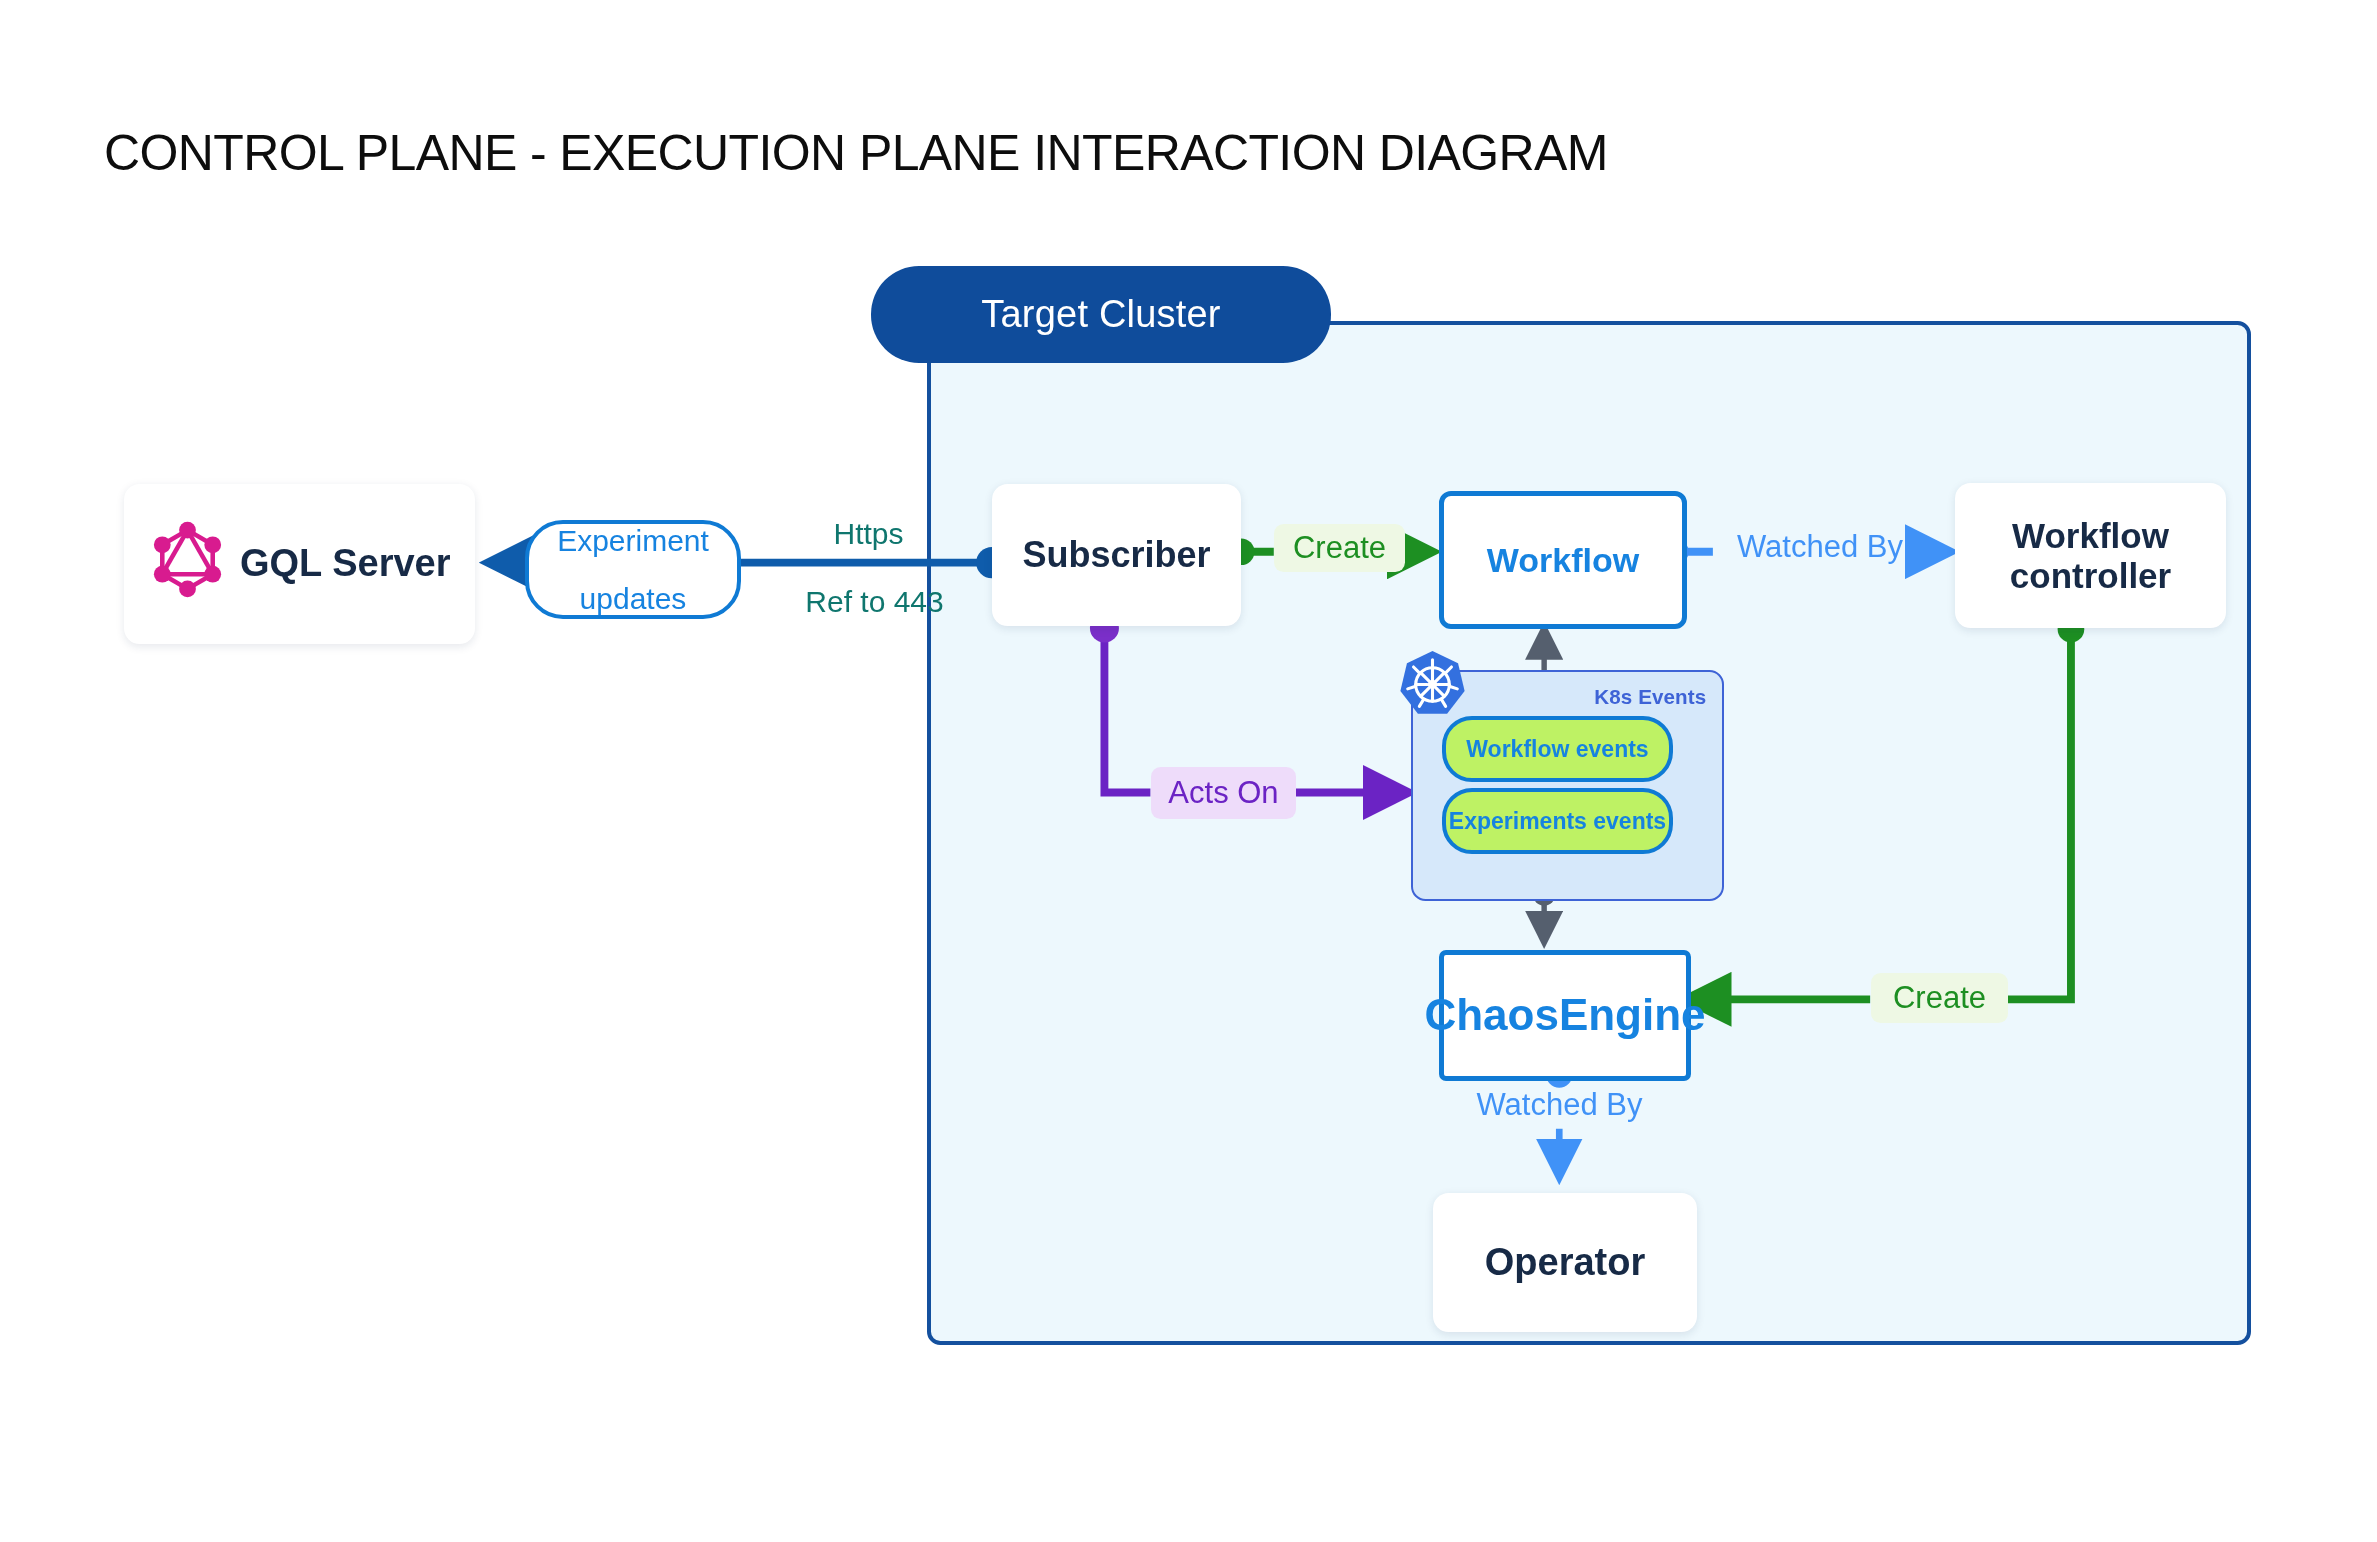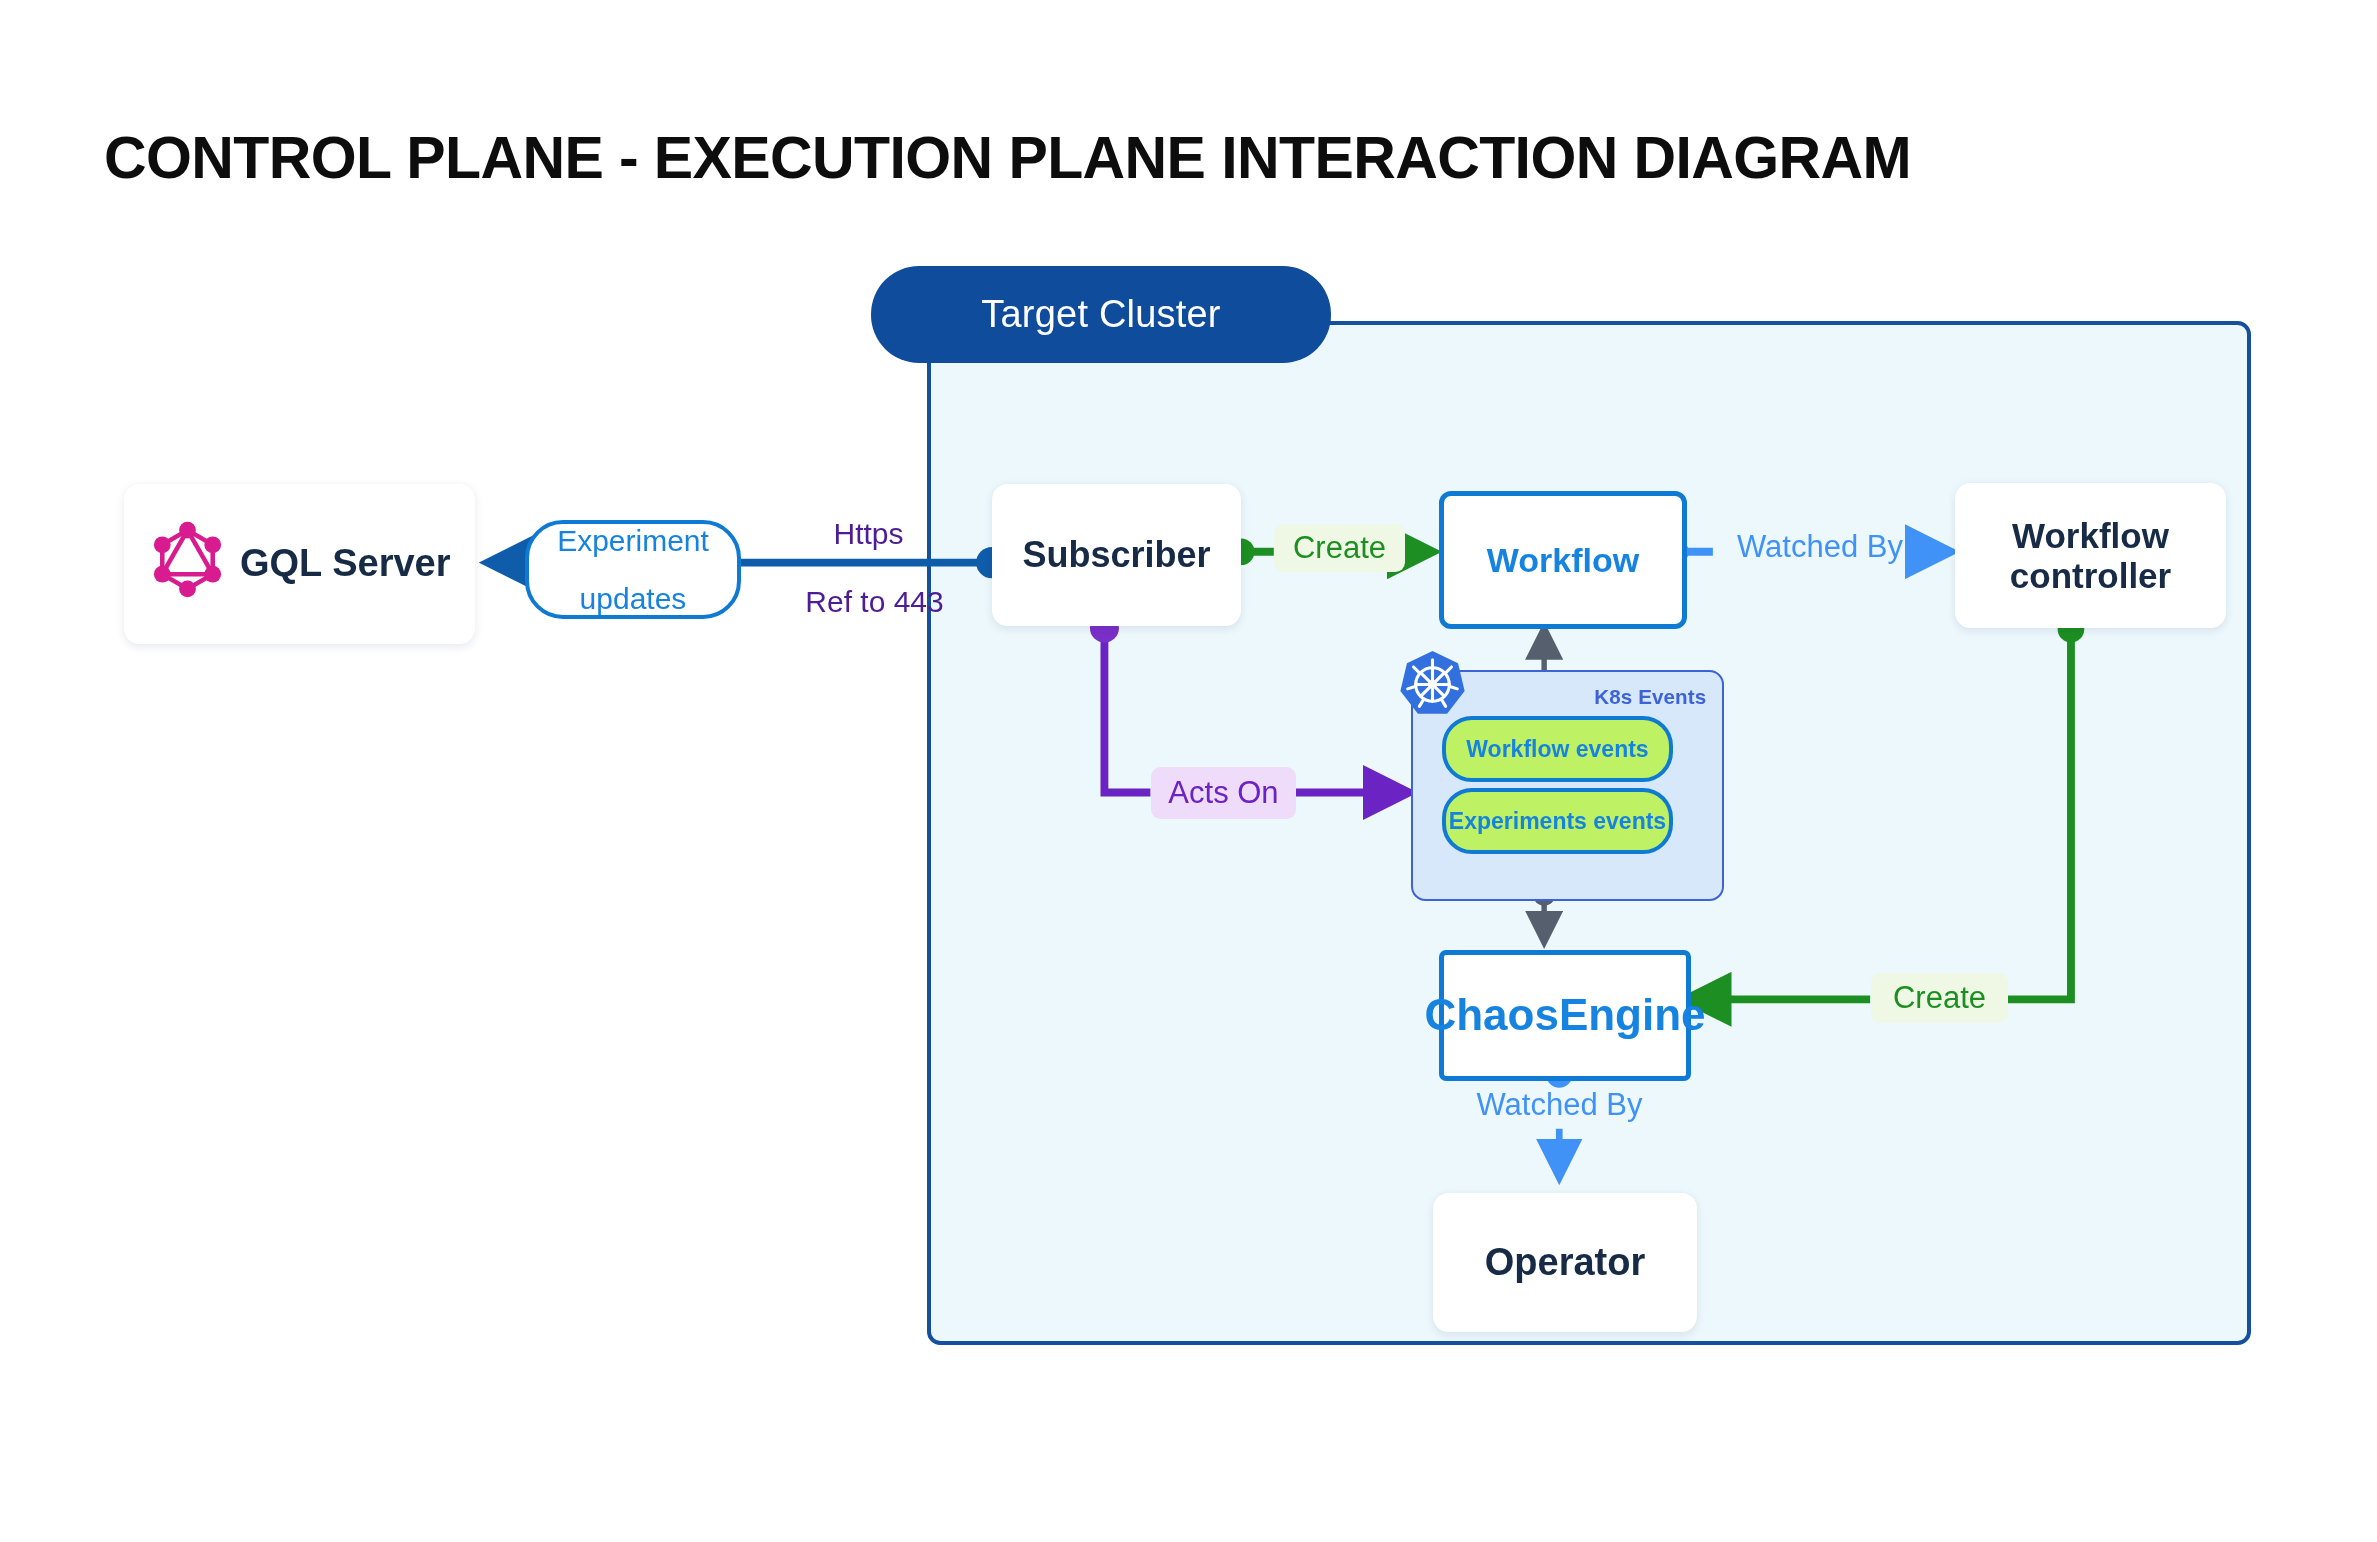--- a/index.html
+++ b/index.html
@@ -6,21 +6,21 @@
   body{
     width:2377px;height:1542px;
     font-family:"Liberation Sans","DejaVu Sans",sans-serif;
     position:relative;overflow:hidden;
   }
   #stage{position:absolute;left:0;top:0;width:2377px;height:1542px;}
 
   
   .title{
     position:absolute;left:104px;top:124px;
-    font-size:59px;font-weight:700;letter-spacing:-0.6px;
+    font-size:50px;font-weight:400;letter-spacing:-0.6px;
     color:#0d0d0d;white-space:nowrap;
   }
 
   
   #edges{position:absolute;left:0;top:0;width:2377px;height:1542px;pointer-events:none;}
 
   
   .cluster{
     position:absolute;left:927px;top:321px;width:1316px;height:1016px;
     background:#edf8fd;border:4.2px solid #14509e;border-radius:13.3px;
@@ -76,21 +76,21 @@
   .elabel{
     position:absolute;display:flex;align-items:center;justify-content:center;
     text-align:center;line-height:1.1;white-space:nowrap;
   }
   .elabel.pill-outline{
     background:#ffffff;border:4.2px solid #0f7ad4;border-radius:38px;
     color:#1683e0;font-weight:400;
   }
   .elabel.chip-green{background:#eef8e4;border-radius:9.7px;color:#1d8f22;}
   .elabel.chip-purple{background:#eedcfa;border-radius:9.7px;color:#6b23c4;}
-  .elabel.plain-blue{color:#4c1d95;background:transparent;}
+  .elabel.plain-blue{color:#0f766e;background:transparent;}
   .elabel.plain-blue2{color:#4092f7;background:transparent;}
 
   #lbl-experiment-updates{left:525px;top:520px;width:208px;height:91px;
       font-size:30px;flex-direction:column;justify-content:space-between;}
   #lbl-https{left:805px;top:514px;width:127px;height:39px;font-size:30px;}
   #lbl-ref443{left:796px;top:582px;width:157px;height:39px;font-size:30px;}
   #lbl-create-1{left:1274px;top:524px;width:131px;height:48px;font-size:31px;}
   #lbl-watched-by-1{left:1713px;top:525px;width:214px;height:45px;font-size:31px;}
   #lbl-acts-on{left:1151px;top:767px;width:145px;height:52px;font-size:31px;}
   #lbl-create-2{left:1871px;top:973px;width:137px;height:50px;font-size:31px;}

